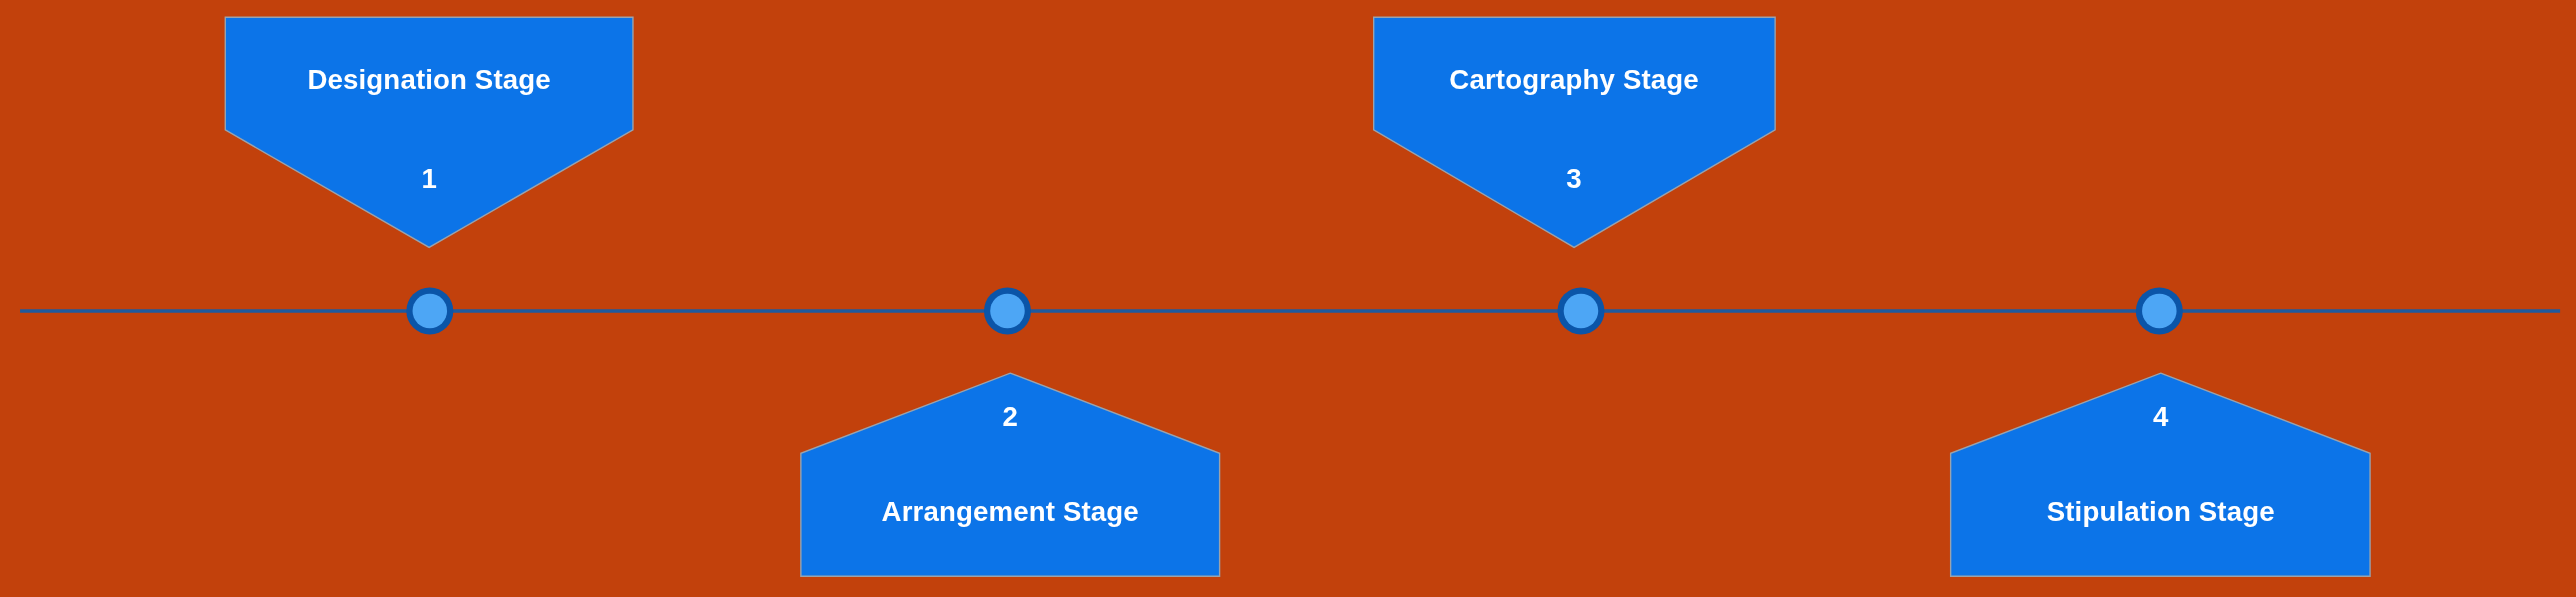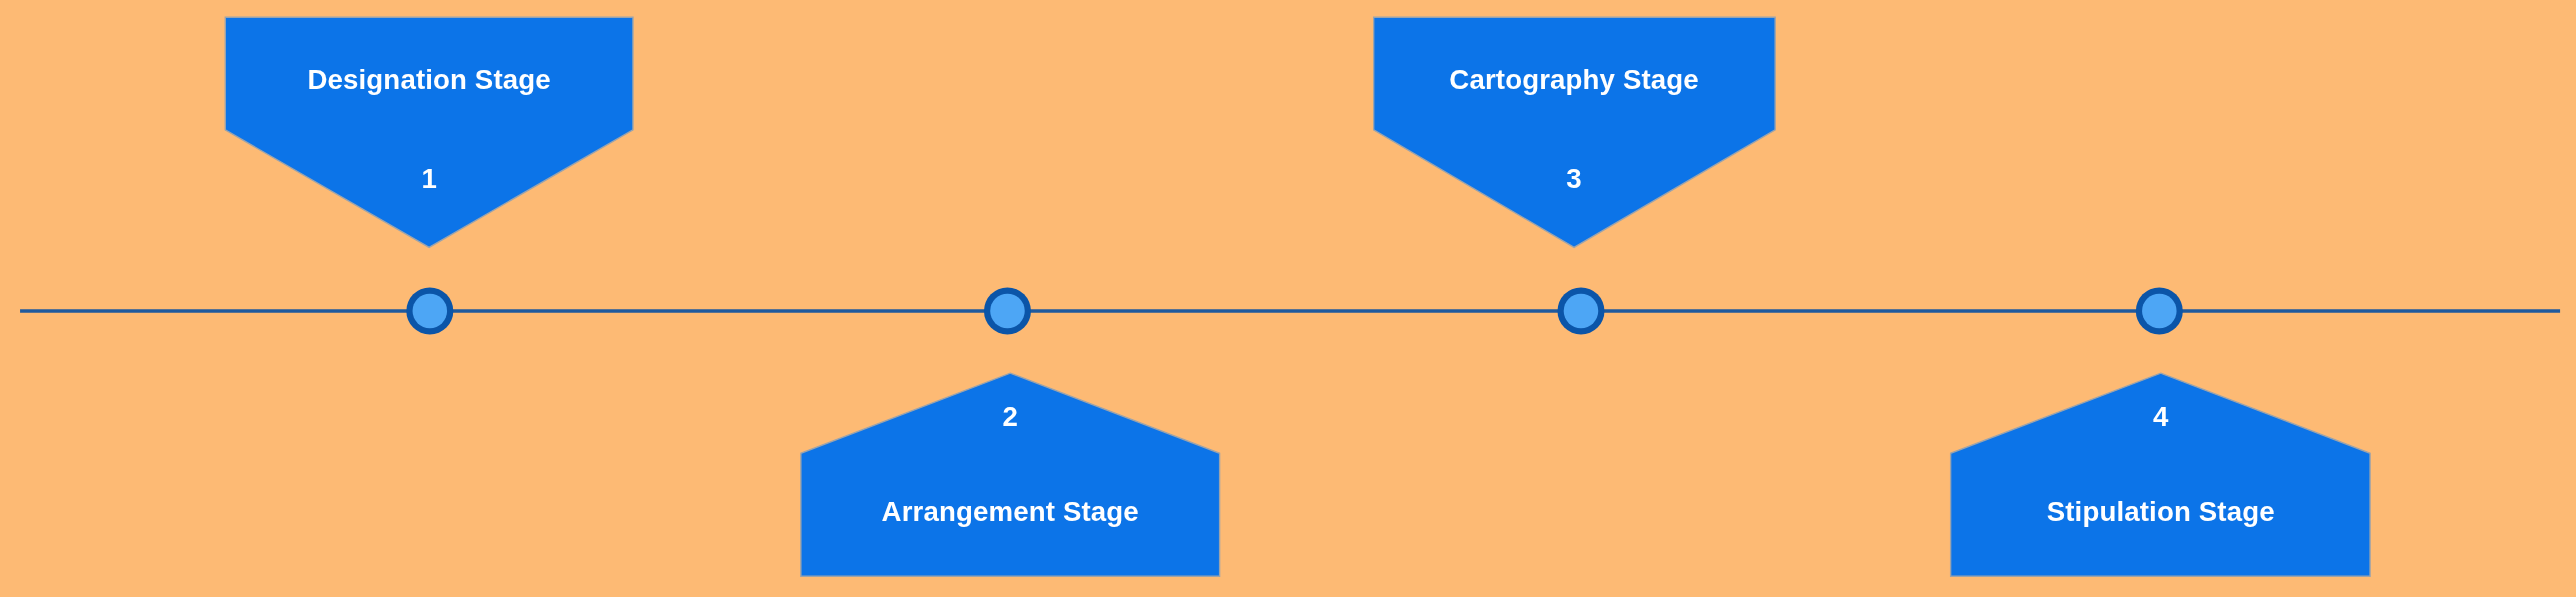--- a/index.html
+++ b/index.html
@@ -11,21 +11,21 @@
   body {
     font-family: "Liberation Sans", sans-serif;
     width: 2576px;
     height: 597px;
     overflow: hidden;
   }
   #timeline-diagram {
     position: relative;
     width: 2576px;
     height: 597px;
-    background: #fdba74;
+    background: #c2410c;
   }
   #diagram-svg {
     position: absolute;
     top: 0;
     left: 0;
     width: 2576px;
     height: 597px;
     display: block;
   }
   .stage-title {

